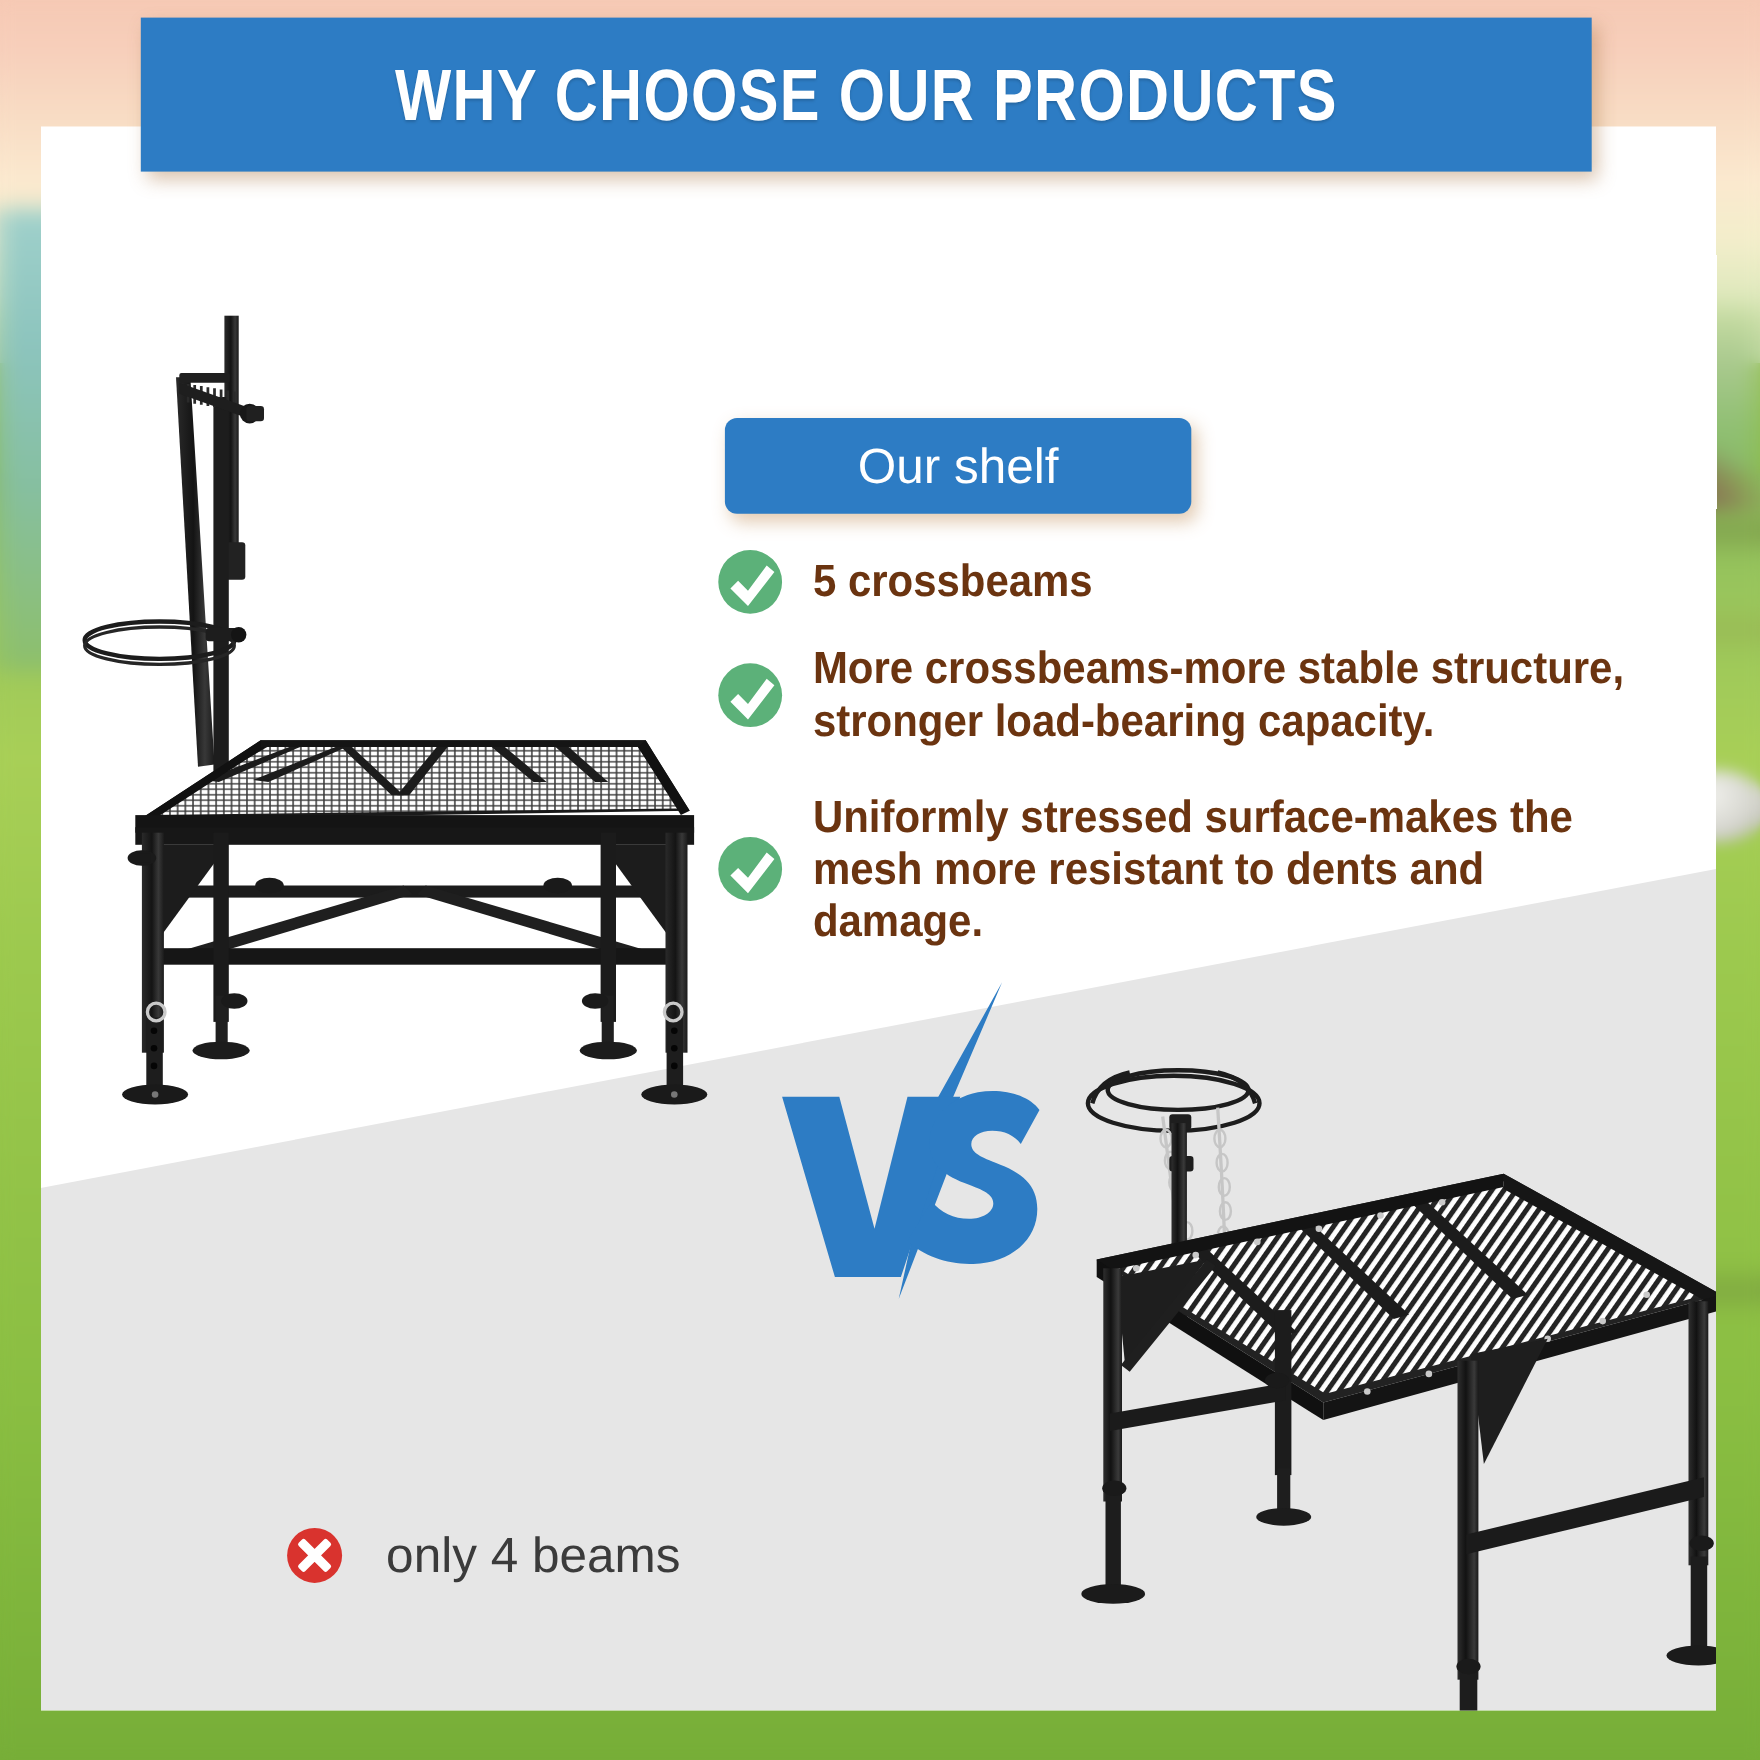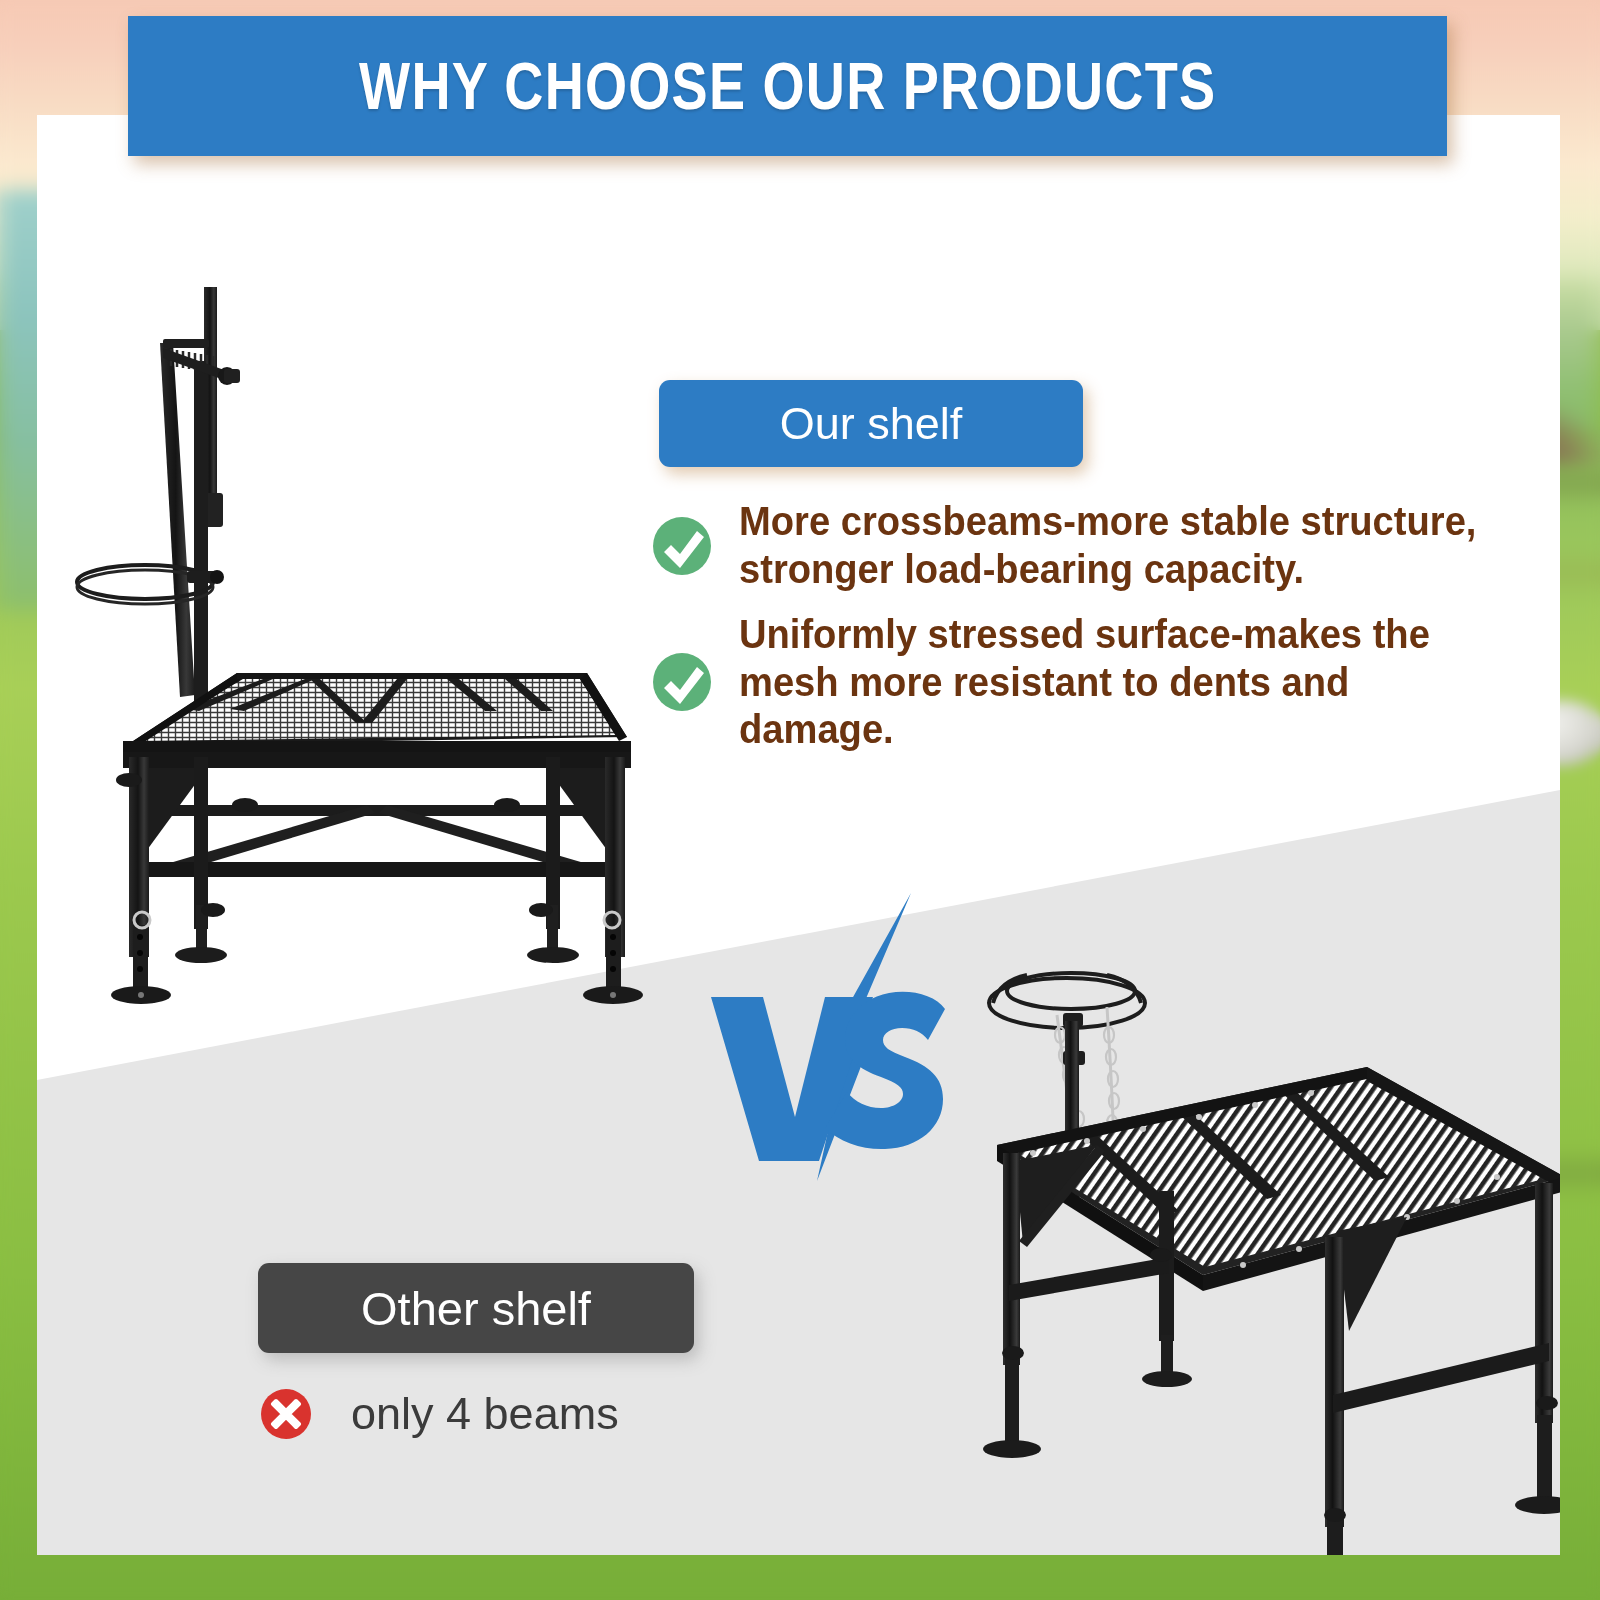--- a/index.html
+++ b/index.html
@@ -270,22 +270,32 @@
       </g>
     </g>
   </svg>
 
   <div class="badge" id="badge-our">
     <span>Our shelf</span>
   </div>
 
   <div id="feature-list">
 
-
-    <div class="feat-row" style="margin-bottom:18px;">
+    <div class="feat-row" style="margin-bottom:24px;">
+      <span class="icon">
+        <svg viewBox="0 0 62 62" width="62" height="62">
+          <path d="M31 2a29 29 0 1 0 0 58 29 29 0 0 0 0-58z
+                   M44 14 l-16 22 -8-8 -8 9 16 16 24-30z" fill="#5cb179"></path>
+          <path d="M46 16 L29 39 L20 30 L13 37 L29 53 L53 22 Z" fill="#ffffff"></path>
+        </svg>
+      </span>
+      <span class="txt">5 crossbeams</span>
+    </div>
+
+    <div class="feat-row" style="margin-bottom:40px;">
       <span class="icon">
         <svg viewBox="0 0 62 62" width="62" height="62">
           <circle cx="31" cy="31" r="29" fill="#5cb179"></circle>
           <path d="M46 16 L29 39 L20 30 L13 37 L29 53 L53 22 Z" fill="#ffffff"></path>
         </svg>
       </span>
       <span class="txt" style="max-width:830px; display:inline-block;">More crossbeams-more stable structure, stronger load-bearing capacity.</span>
     </div>
 
     <div class="feat-row">
@@ -305,23 +315,20 @@
 
     <path d="M14 112 L66 112 L98 232 L128 112 L176 112 L122 276 L62 276 Z" fill="#2d7cc4"></path>
 
     <path d="M248 124 c-10-14 -34-20 -56-16 c-26 5 -44 24 -44 46
              c0 20 14 30 36 38 c16 6 22 10 22 17 c0 8 -10 14 -22 14
              c-14 0 -26-6 -34-16 l-22 36 c14 14 38 22 60 21
              c34-1 58-22 58-50 c0-22 -14-33 -38-42 c-16-6 -22-10 -22-17
              c0-7 8-12 19-12 c11 0 20 4 26 12 z" fill="#2d7cc4"></path>
   </svg>
 
-  <div class="badge" id="badge-other">
-    <span>Other shelf</span>
-  </div>
 
   <div id="con-list">
     <div class="con-row">
       <span class="icon">
         <svg viewBox="0 0 54 54" width="54" height="54">
           <circle cx="27" cy="27" r="25" fill="#d9332e"></circle>
           <path d="M17 14 L40 37 L37 40 L14 17 Z M40 17 L17 40 L14 37 L37 14 Z" fill="#ffffff" stroke="#ffffff" stroke-width="4" stroke-linejoin="round"></path>
         </svg>
       </span>
       <span class="txt">only 4 beams</span>

